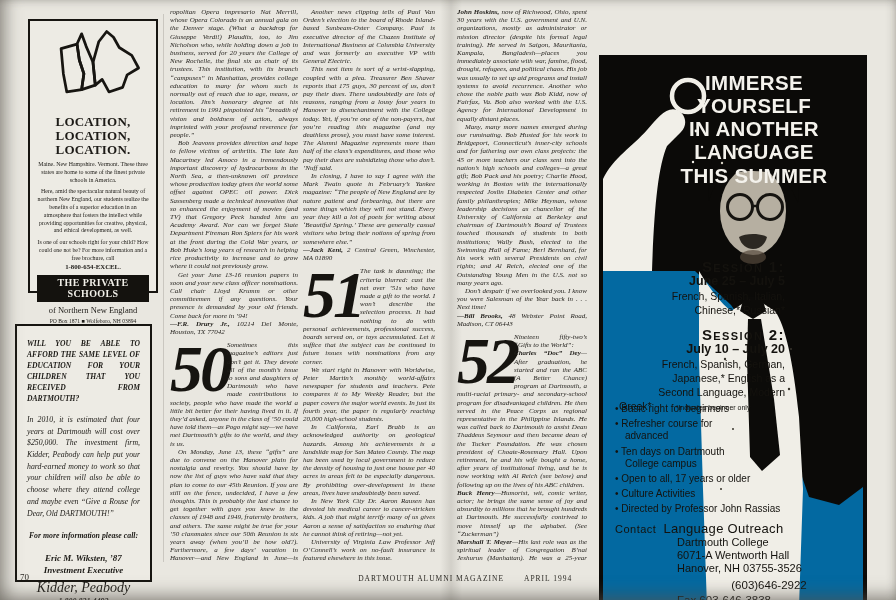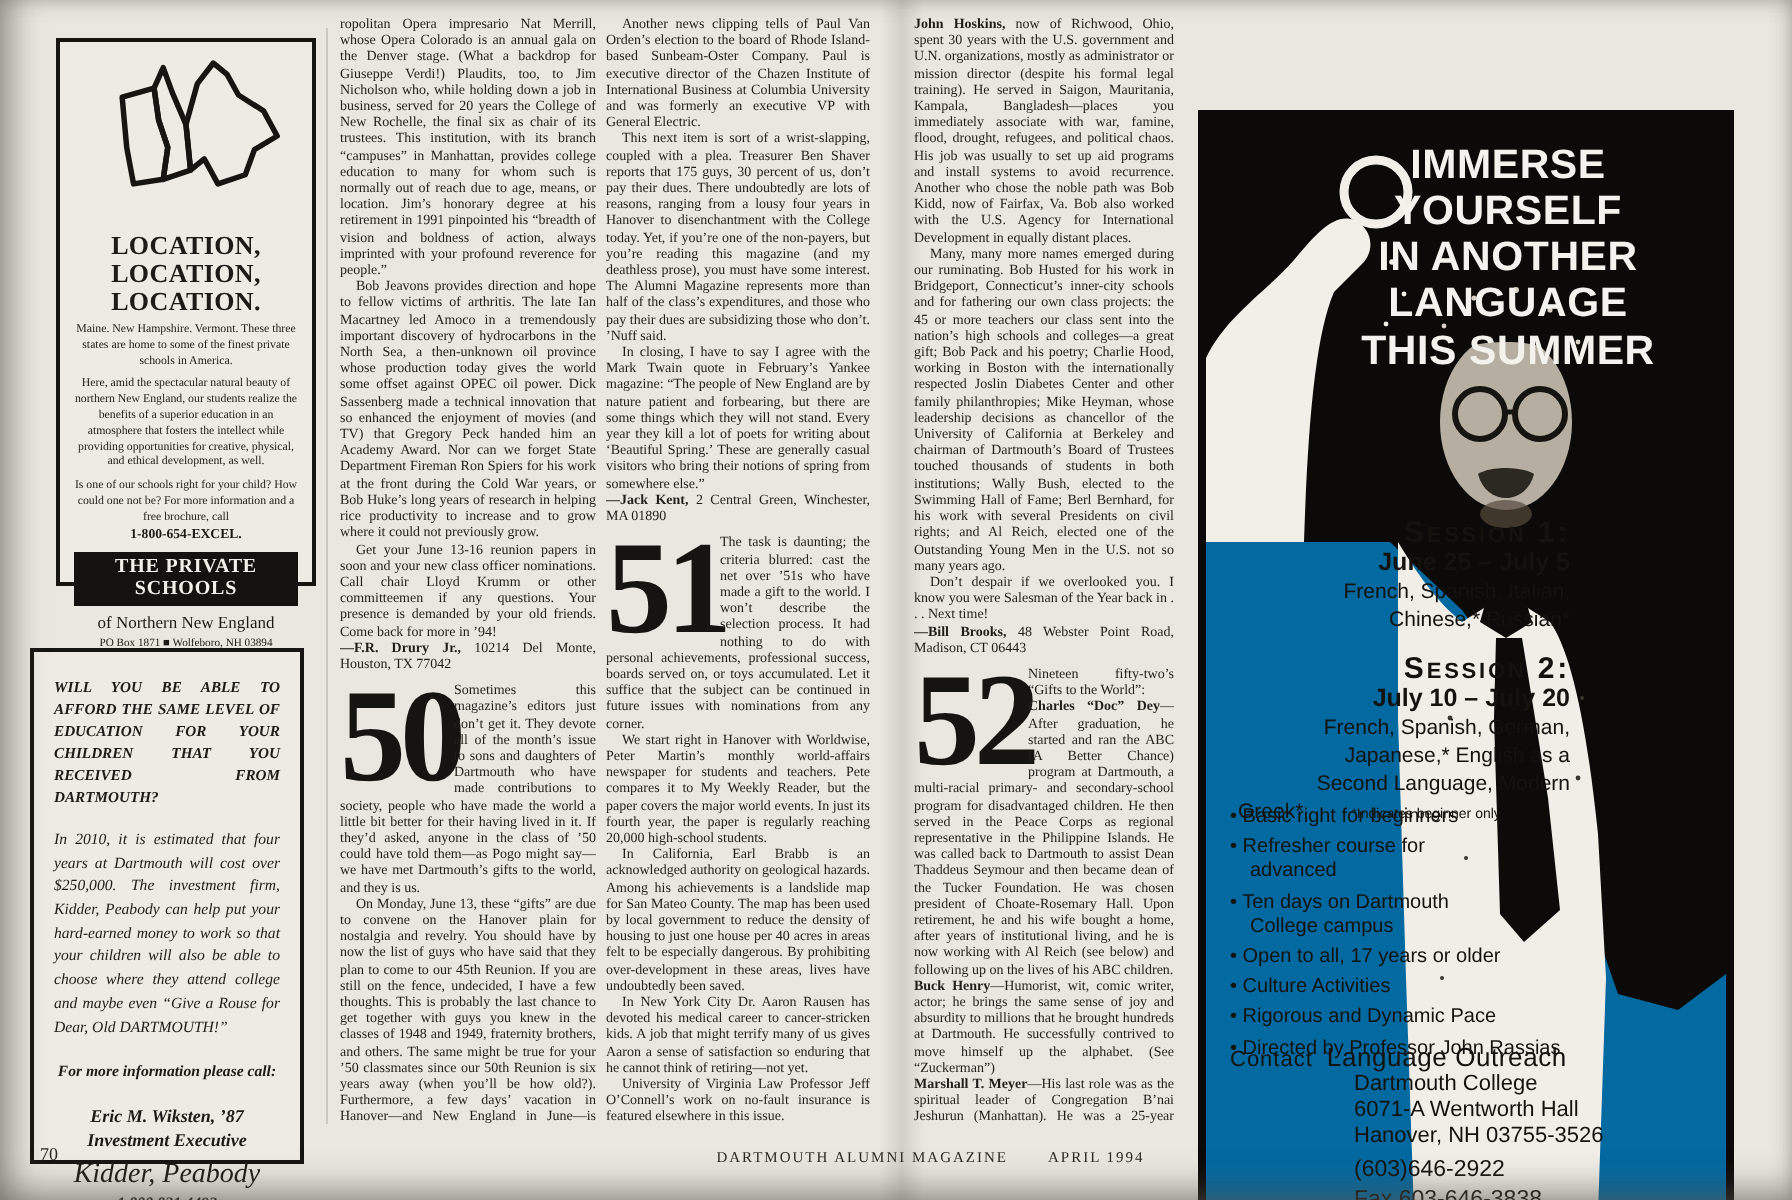--- a/index.html
+++ b/index.html
@@ -24,21 +24,21 @@
 
   .ad-kidder{position:absolute;left:15px;top:324px;width:137px;height:258px;border:2px solid #171511;background:#edebe4;padding:12px 10px 6px;font-style:italic;color:#1d1b17;}
   .ad-kidder .head{font-weight:700;font-size:7.6px;line-height:1.45;text-align:justify;margin:0 0 10px;}
   .ad-kidder .body{font-size:7.8px;line-height:1.5;text-align:justify;margin:0 0 12px;}
   .ad-kidder .call{font-weight:700;font-size:7.8px;text-align:center;margin:0 0 12px;}
   .ad-kidder .name,.ad-kidder .title{font-weight:700;font-size:9px;text-align:center;line-height:1.35;}
   .ad-kidder .firm{font-weight:400;font-size:14px;text-align:center;margin-top:4px;}
   .ad-kidder .phone{font-weight:700;font-size:8px;text-align:center;margin-top:1px;}
 
   
-  .tcol{position:absolute;top:8px;height:556px;overflow:hidden;font-size:7px;line-height:8.2px;text-align:justify;color:#201e1a;}
+  .tcol{position:absolute;top:8px;height:556px;overflow:hidden;font-size:7px;line-height:8.2px;text-align:justify;color:#201e1a;font-style:italic;}
   .c1{left:170px;width:128px;}
   .c2{left:303px;width:132px;}
   .c3{left:457px;width:130px;}
   .tcol p{margin:0;text-indent:8px;}
   .tcol p.ni{text-indent:0;}
   .tcol .bld{font-weight:700;}
   .tcol .sig{text-indent:0;}
   .tcol .sig b{font-weight:700;}
   .sec{margin-top:5px;}
   .dropcap{float:left;font-weight:700;font-size:66px;line-height:50px;width:54px;text-align:center;letter-spacing:-3px;margin:3px 3px 1px 0;color:#161410;}
@@ -64,21 +64,21 @@
   .greekrow{display:flex;align-items:baseline;gap:24px;padding-left:4px;margin-top:1px;}
   .greek{font-size:10.5px;}
   .fnote{font-size:7px;}
   .bullets{position:absolute;left:12px;top:344px;width:196px;}
   .bullet{font-size:10px;line-height:1.22;margin:0 0 3px;padding-left:10px;text-indent:-10px;white-space:pre-line;}
   .contact{position:absolute;left:12px;top:462px;width:246px;}
   .contactrow{display:flex;align-items:baseline;gap:7px;}
   .contact-label{font-size:11px;letter-spacing:.5px;}
   .contact-name{font-size:13px;letter-spacing:.3px;}
   .caddr{font-size:11px;line-height:1.18;margin-left:62px;}
-  .cphone{font-size:11.5px;margin-left:62px;margin-top:4px;}
+  .cphone{font-size:11.5px;margin-left:62px;margin-top:4px;text-align:center;}
   .cfax{font-size:11.5px;margin-left:62px;margin-top:3px;}
 </style>
 </head>
 <body>
 
 <div class="spread">
   <div class="gutter"></div>
   <div class="rule-v"></div>
 
   <div class="ad-school">
@@ -207,21 +207,20 @@
         </div>
       </div>
       <div class="bullets">
         <p class="bullet">• Basic right for beginners</p>
         <p class="bullet">• Refresher course for
 advanced</p>
         <p class="bullet">• Ten days on Dartmouth
 College campus</p>
         <p class="bullet">• Open to all, 17 years or older</p>
         <p class="bullet">• Culture Activities</p>
-        <p class="bullet">• Rigorous and Dynamic Pace</p>
         <p class="bullet">• Directed by Professor John Rassias</p>
       </div>
       <div class="contact">
         <div class="contactrow">
           <span class="contact-label">Contact</span>
           <span class="contact-name">Language Outreach</span>
         </div>
         <div class="caddr">Dartmouth College</div>
         <div class="caddr">6071-A Wentworth Hall</div>
         <div class="caddr">Hanover, NH 03755-3526</div>

